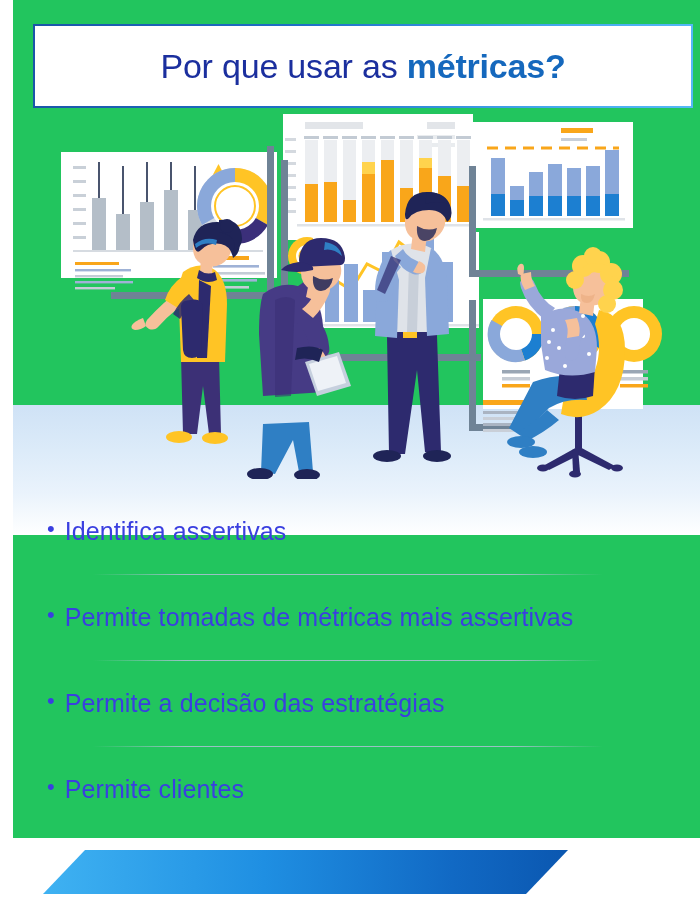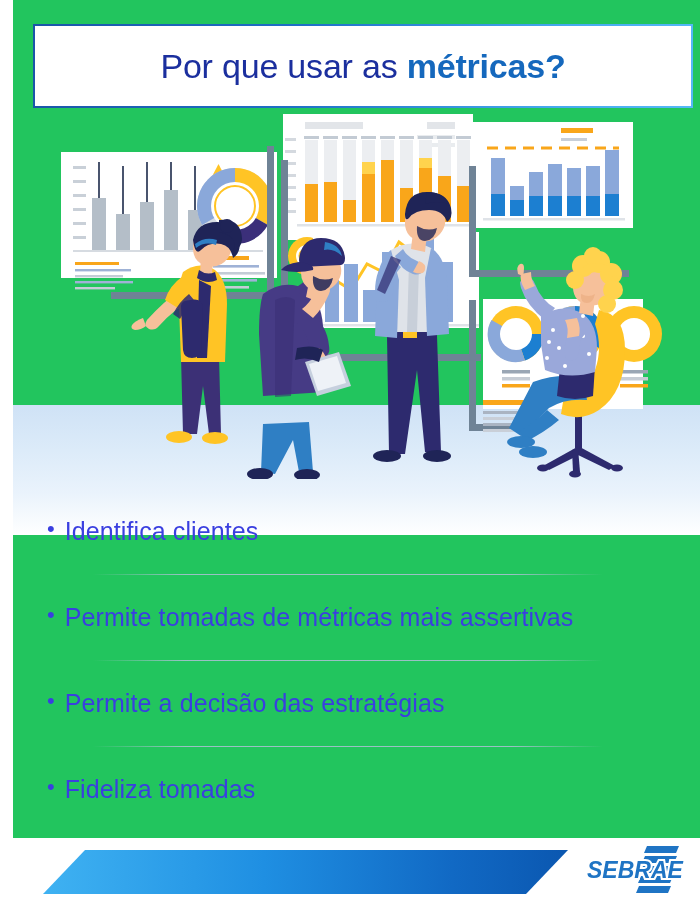--- a/index.html
+++ b/index.html
@@ -522,49 +522,37 @@
         </g>
 
       </g>
     </svg>
   </div>
 
   <div id="bullets">
 
     <div class="bullet-row">
       <span class="bullet-dot">•</span>
-      <span class="bullet-text">Identifica clientes</span>
+      <span class="bullet-text">Identifica assertivas</span>
     </div>
 
     <div class="bullet-row">
       <span class="bullet-dot">•</span>
       <span class="bullet-text">Permite tomadas de métricas mais assertivas</span>
     </div>
 
     <div class="bullet-row">
       <span class="bullet-dot">•</span>
       <span class="bullet-text">Permite a decisão das estratégias</span>
     </div>
 
     <div class="bullet-row">
       <span class="bullet-dot">•</span>
-      <span class="bullet-text">Fideliza tomadas</span>
+      <span class="bullet-text">Permite clientes</span>
     </div>
 
   </div>
 
   <div id="footer">
     <div id="footer-bar"></div>
-    <div id="logo">
-      <svg viewBox="0 0 116 60" xmlns="http://www.w3.org/2000/svg">
-        <g fill="#1f74c4">
-          <path d="M72 4 L104 4 L101 11 L69 11 Z"></path>
-          <path d="M70 14 L102 14 L99 21 L67 21 Z"></path>
-          <path d="M68 24 L100 24 L97 31 L65 31 Z"></path>
-          <path d="M66 34 L98 34 L95 41 L63 41 Z"></path>
-          <path d="M64 44 L96 44 L93 51 L61 51 Z"></path>
-        </g>
-        <text x="12" y="36" font-family="Liberation Sans, sans-serif" font-size="23" font-weight="700" font-style="italic" fill="#1f74c4" stroke="#ffffff" stroke-width="4" paint-order="stroke">SEBRAE</text>
-      </svg>
-    </div>
   </div>
 
 </div>
 
 </body></html>

